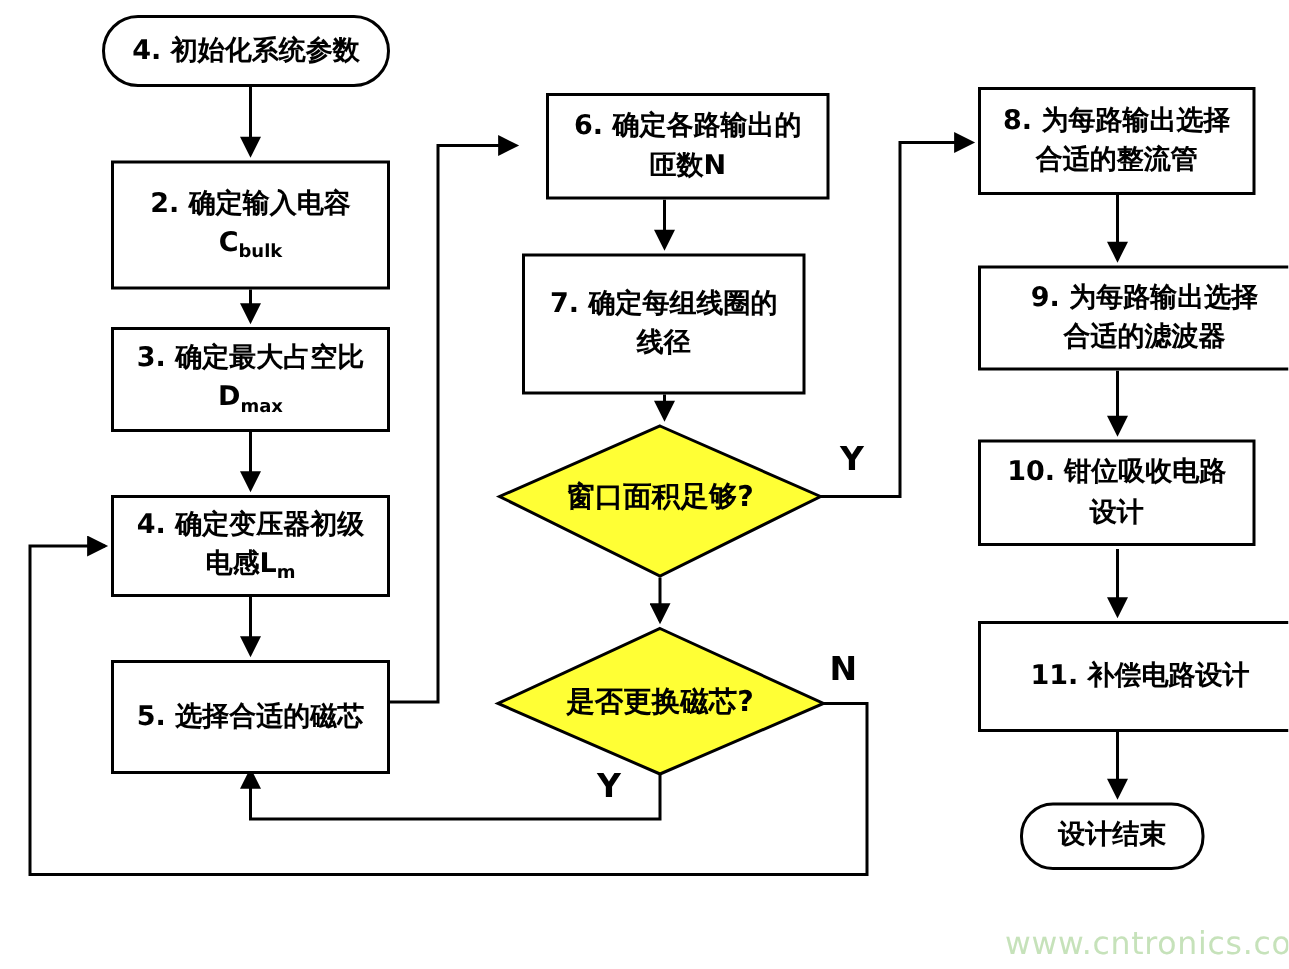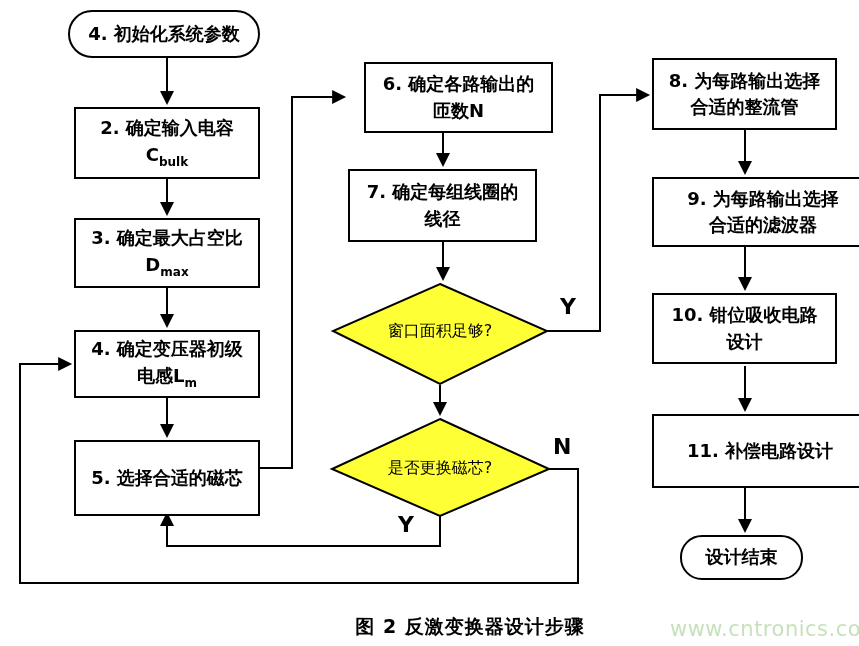--- a/index.html
+++ b/index.html
@@ -10,21 +10,21 @@
   svg.layer{position:absolute;left:0;top:0;width:859px;height:646px;}
   .node{
     position:absolute;box-sizing:border-box;display:flex;flex-direction:column;
     align-items:center;justify-content:center;text-align:center;
     font-weight:bold;font-size:18px;line-height:1.45;background:#ffffff;z-index:2;
   }
   .rect{border:2px solid #000;}
   .stadium{border:2px solid #000;border-radius:26px;}
   .diamond-label{
     position:absolute;box-sizing:border-box;display:flex;align-items:center;justify-content:center;
-    text-align:center;font-weight:normal;font-size:16px;background:transparent;z-index:3;
+    text-align:center;font-weight:bold;font-size:19px;background:transparent;z-index:3;
   }
   sub{font-size:12px;font-weight:bold;}
   .branch{
     position:absolute;font-weight:bold;font-size:22px;line-height:1;z-index:3;
     font-family:"DejaVu Sans","Liberation Sans",sans-serif;
   }
   .caption{
     position:absolute;left:340px;top:614px;width:260px;text-align:center;
     font-weight:bold;font-size:19px;z-index:3;letter-spacing:1px;
   }
@@ -64,21 +64,21 @@
     </g>
 
     <polygon points="440,284 547,331 440,384 333,331" stroke="#000" stroke-width="2" fill="#ffff35"></polygon>
     <polygon points="440,419 549,469 440,516 332,469" stroke="#000" stroke-width="2" fill="#ffff35"></polygon>
   </svg>
 
   <div class="node stadium" style="left:68px;top:10px;width:192px;height:48px;">
     <span>4. 初始化系统参数</span>
   </div>
 
-  <div class="node rect" style="left:74px;top:107px;width:186px;height:72px;">
+  <div class="node rect" style="left:74px;top:107px;width:186px;height:86px;">
     <span>2. 确定输入电容</span>
     <span><span>C</span><sub>bulk</sub></span>
   </div>
 
   <div class="node rect" style="left:74px;top:218px;width:186px;height:70px;">
     <span>3. 确定最大占空比</span>
     <span><span>D</span><sub>max</sub></span>
   </div>
 
   <div class="node rect" style="left:74px;top:330px;width:186px;height:68px;">
@@ -88,21 +88,21 @@
 
   <div class="node rect" style="left:74px;top:440px;width:186px;height:76px;">
     <span>5. 选择合适的磁芯</span>
   </div>
 
   <div class="node rect" style="left:348px;top:62px;width:189px;height:71px;margin-left:16px;">
     <span>6. 确定各路输出的</span>
     <span>匝数N</span>
   </div>
 
-  <div class="node rect" style="left:348px;top:169px;width:189px;height:73px;">
+  <div class="node rect" style="left:348px;top:169px;width:189px;height:94px;">
     <span>7. 确定每组线圈的</span>
     <span>线径</span>
   </div>
 
   <div class="diamond-label" style="left:350px;top:314px;width:180px;height:34px;">窗口面积足够?</div>
 
   <div class="diamond-label" style="left:348px;top:451px;width:184px;height:34px;">是否更换磁芯?</div>
 
   <div class="node rect" style="left:652px;top:58px;width:185px;height:72px;">
     <span>8. 为每路输出选择</span>
@@ -124,16 +124,15 @@
   </div>
 
   <div class="node stadium" style="left:680px;top:535px;width:123px;height:45px;border-radius:22px;">
     <span>设计结束</span>
   </div>
 
   <div class="branch" style="left:560px;top:296px;">Y</div>
   <div class="branch" style="left:398px;top:514px;">Y</div>
   <div class="branch" style="left:553px;top:436px;">N</div>
 
-  <div class="caption">图 2 反激变换器设计步骤</div>
   <div class="watermark">www.cntronics.com</div>
 
 </div>
 
 </body></html>

